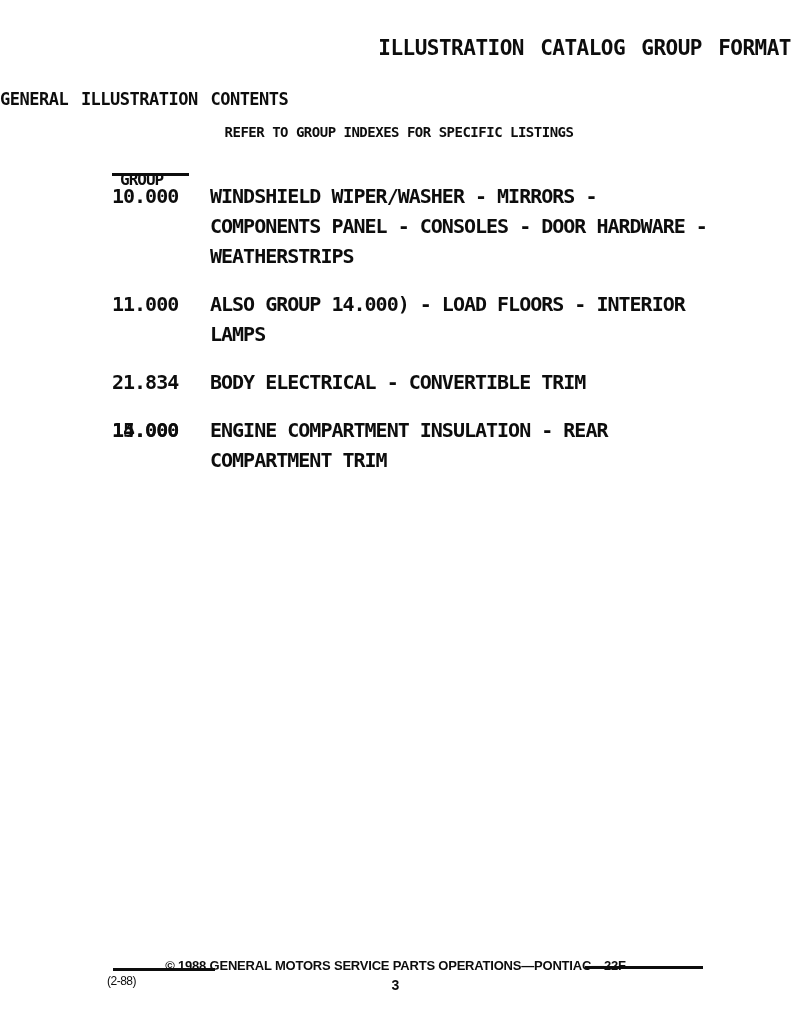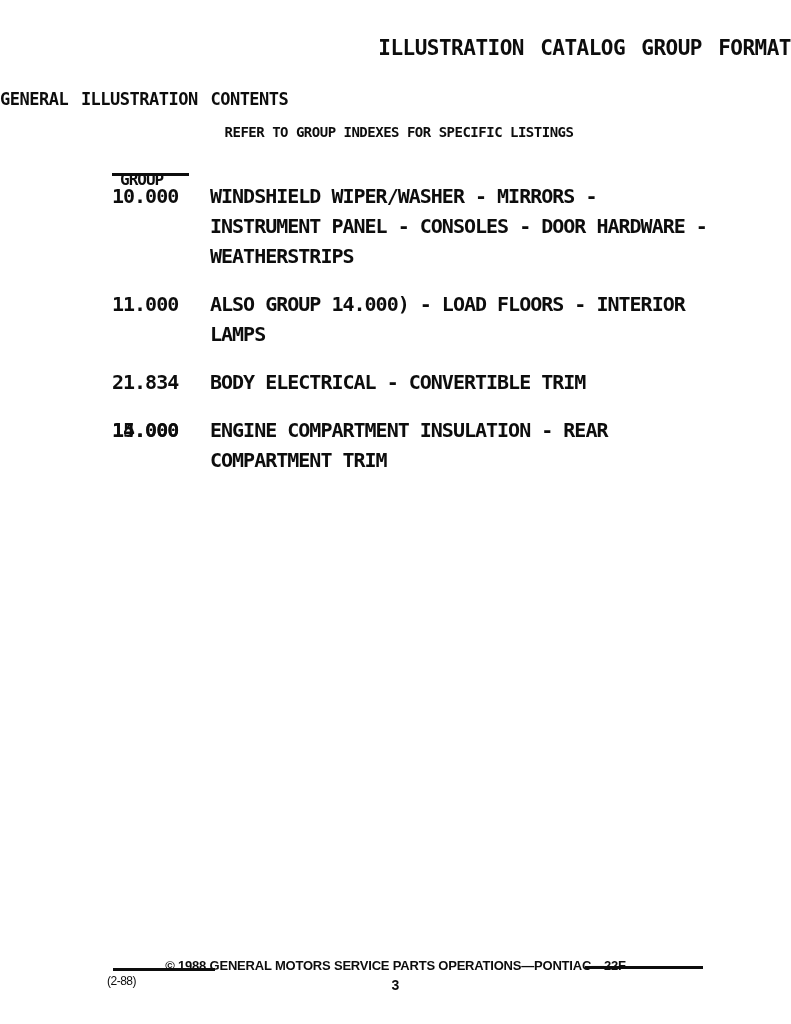--- a/index.html
+++ b/index.html
@@ -116,21 +116,21 @@
 
   <div class="group-header">GROUP</div>
   <div class="group-underline"></div>
 
   <div class="entries">
 
     <div class="entry">
       <span class="gnum">10.000</span>
       <div class="desc">
         <div class="dline">WINDSHIELD WIPER/WASHER - MIRRORS -</div>
-        <div class="dline">INSTRUMENT PANEL - CONSOLES - DOOR HARDWARE -</div>
+        <div class="dline">COMPONENTS PANEL - CONSOLES - DOOR HARDWARE -</div>
         <div class="dline">WEATHERSTRIPS</div>
       </div>
     </div>
 
     <div class="entry">
       <span class="gnum">11.000</span>
       <div class="desc">
         <div class="dline">ALSO GROUP 14.000) - LOAD FLOORS - INTERIOR</div>
         <div class="dline">LAMPS</div>
       </div>

